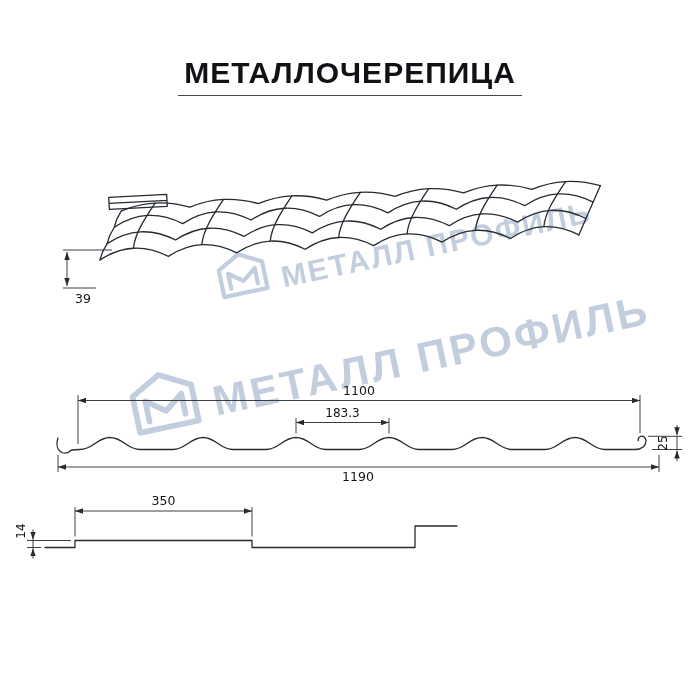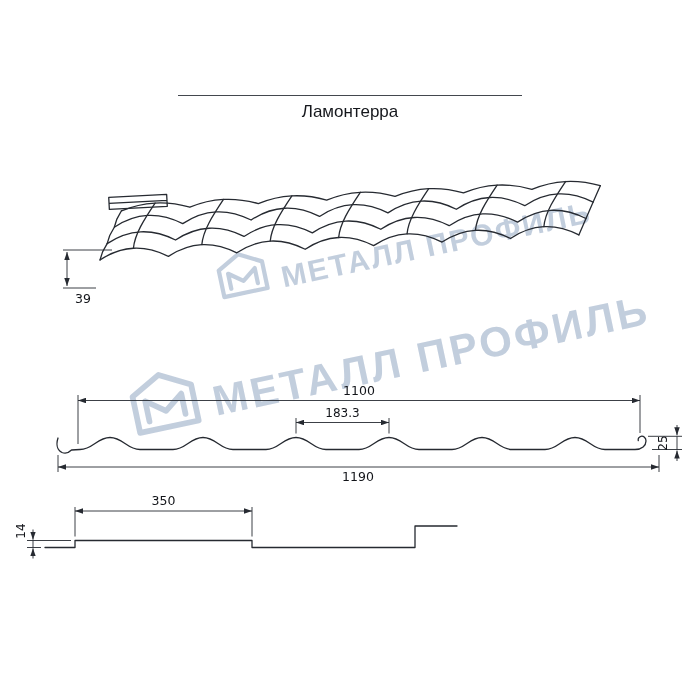--- a/index.html
+++ b/index.html
@@ -20,22 +20,22 @@
   .wm{opacity:0.8;}
   .wm-text{font-family:"Liberation Sans",sans-serif;font-weight:700;font-size:42px;letter-spacing:3px;}
   .wm-text-sm{font-family:"Liberation Sans",sans-serif;font-weight:700;font-size:30px;letter-spacing:2px;}
   .wm-logo{fill:none;stroke-width:5;stroke-linejoin:round;stroke-linecap:round;}
 </style>
 </head>
 <body>
 
 <div class="page">
 
+  <div class="title">МЕТАЛЛОЧЕРЕПИЦА</div>
   <div class="title-divider"></div>
-  <div class="subtitle">Ламонтерра</div>
 
   <svg class="diagram" width="700" height="700" viewBox="0 0 700 700">
     <defs>
       <marker id="arr" viewBox="0 0 8 5.5" refX="8" refY="2.75" markerWidth="8" markerHeight="5.5" markerUnits="userSpaceOnUse" orient="auto-start-reverse">
         <path d="M0,0 L8,2.75 L0,5.5 Z" fill="#262a31"></path>
       </marker>
     </defs>
 
     <g class="wm" transform="translate(225,300) rotate(-12)">
       <g transform="translate(0,-42) scale(0.85)">

